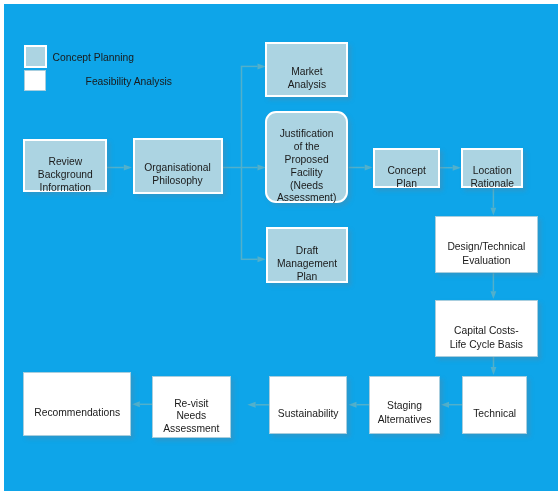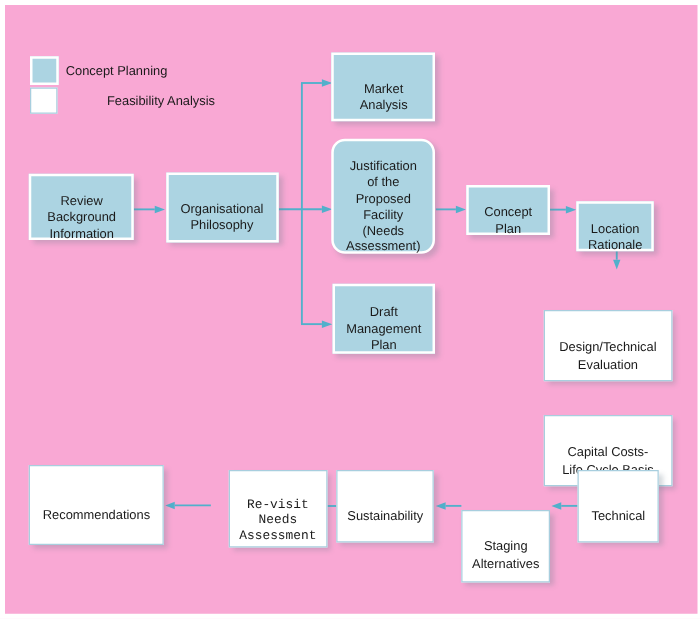--- a/index.html
+++ b/index.html
@@ -1,32 +1,32 @@
 <!DOCTYPE html>
 <html><head>
 <meta charset="utf-8">
 <title>Concept Planning / Feasibility Analysis Flowchart</title>
 <style>
   html,body{margin:0;padding:0;background:#ffffff;}
   body{width:560px;height:495px;overflow:hidden;
        font-family:"Liberation Sans",sans-serif;
        -webkit-font-smoothing:antialiased;}
   #canvas{position:absolute;left:3.8px;top:3.8px;width:553.9px;height:486.8px;
-          background:#f9a8d4;}
+          background:#0ea5e9;}
   #stage{position:absolute;left:-0.8px;top:0.2px;width:555px;height:487px;}
   svg.wires{position:absolute;left:0;top:0;width:555px;height:487px;overflow:visible;}
   .node{position:absolute;box-sizing:border-box;display:flex;
         align-items:center;justify-content:center;text-align:center;
         color:#1a1a1a;font-size:10.3px;line-height:12.9px;white-space:pre-line;
         padding-top:19px;}
   .cp{background:#acd4e2;border:2px solid #ffffff;
       box-shadow:3px 3px 4px rgba(110,125,140,0.30);}
   .fa{background:#ffffff;border:1px solid #a8cede;
       box-shadow:3px 3px 4px rgba(110,125,140,0.30);}
-  .node.lh2{line-height:14.1px;margin-top:32px;}
+  .node.lh2{line-height:14.1px;}
   .node.shiftdown{padding-top:17px;}
   .legend-sw{position:absolute;box-sizing:border-box;}
   .legend-sw.cpsw{background:#acd4e2;border:2px solid #ffffff;}
   .legend-sw.fasw{background:#ffffff;border:1px solid #a8cede;}
   .legend-label{position:absolute;font-size:10.3px;color:#1a1a1a;white-space:nowrap;}
 </style>
 </head>
 <body>
 
 <div id="canvas">
@@ -122,37 +122,37 @@
 (Needs
 Assessment)</div>
 
   <div class="node cp" style="left:262.7px;top:223.0px;width:82.7px;height:55.9px;">Draft
 Management
 Plan</div>
 
   <div class="node cp" style="left:370.1px;top:144.3px;width:67px;height:40.2px;">Concept
 Plan</div>
 
-  <div class="node cp" style="left:458.0px;top:143.8px;width:62.3px;height:40.7px;margin-top:13px;">Location
+  <div class="node cp" style="left:458.0px;top:143.8px;width:62.3px;height:40.7px;">Location
 Rationale</div>
 
   <div class="node fa lh2" style="left:432.0px;top:212.4px;width:102.7px;height:56.9px;">Design/Technical
 Evaluation</div>
 
   <div class="node fa lh2" style="left:432.0px;top:296.2px;width:102.7px;height:56.7px;">Capital Costs-
 Life Cycle Basis</div>
 
   <div class="node fa" style="left:459.4px;top:372.4px;width:64.6px;height:57.2px;">Technical</div>
 
   <div class="node fa lh2 shiftdown" style="left:365.9px;top:372.4px;width:71.4px;height:57.2px;">Staging
 Alternatives</div>
 
   <div class="node fa" style="left:266.2px;top:372.4px;width:78.0px;height:57.2px;">Sustainability</div>
 
-  <div class="node fa" style="left:180px;top:372.4px;width:78.6px;height:62px;font-family:Liberation Mono, monospace;">Re-visit
+  <div class="node fa" style="left:149px;top:372.4px;width:78.6px;height:62px;">Re-visit
 Needs
 Assessment</div>
 
   <div class="node fa" style="left:20.4px;top:367.9px;width:107.6px;height:64.0px;">Recommendations</div>
 
 </div>
 
 </div>
 
 </body></html>

